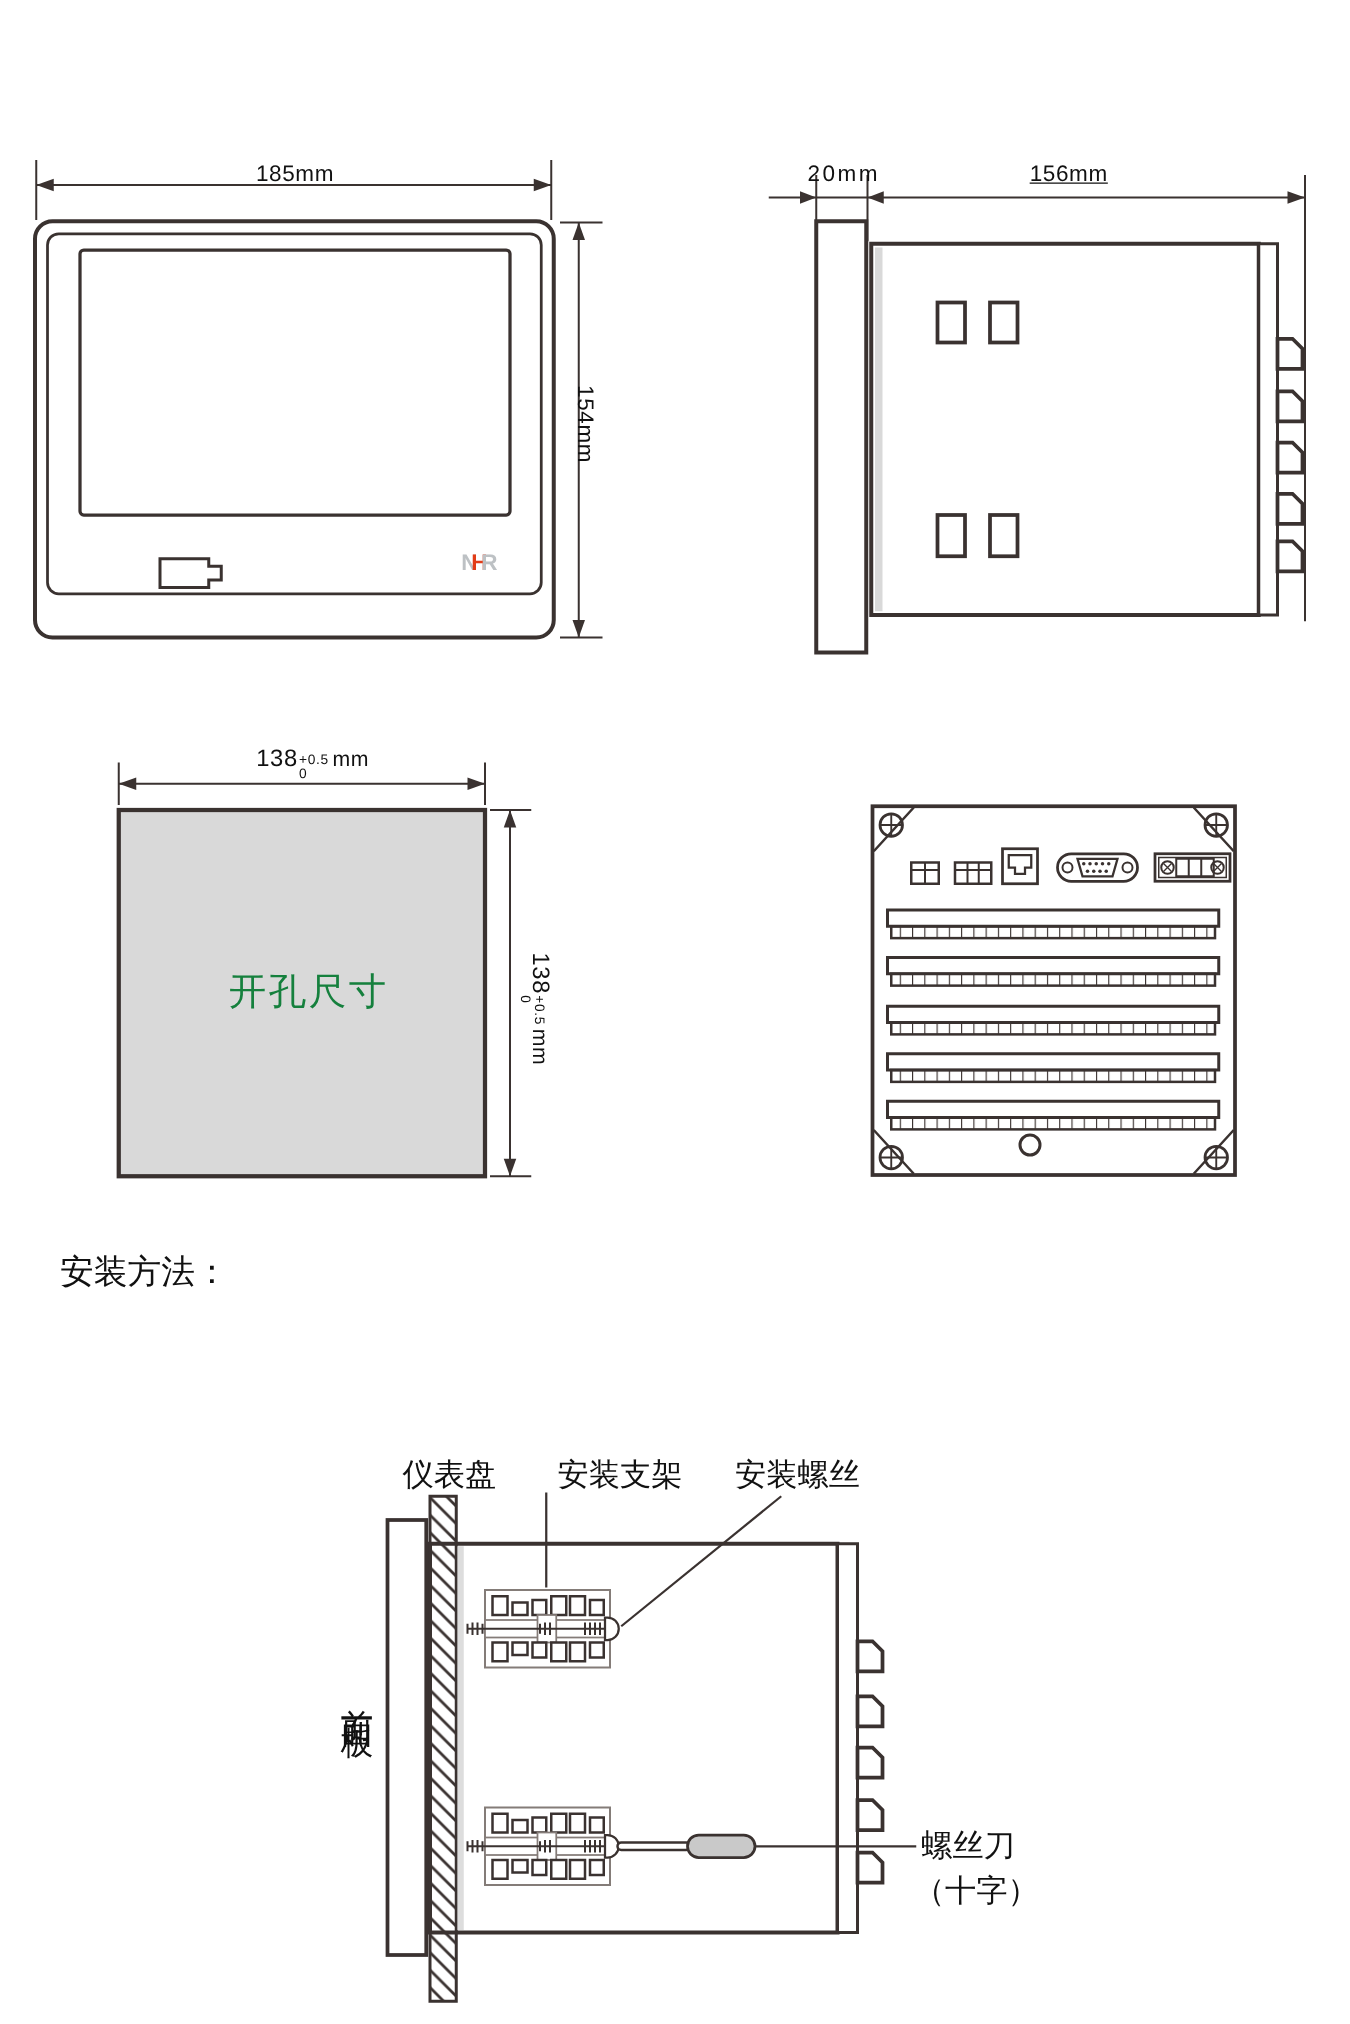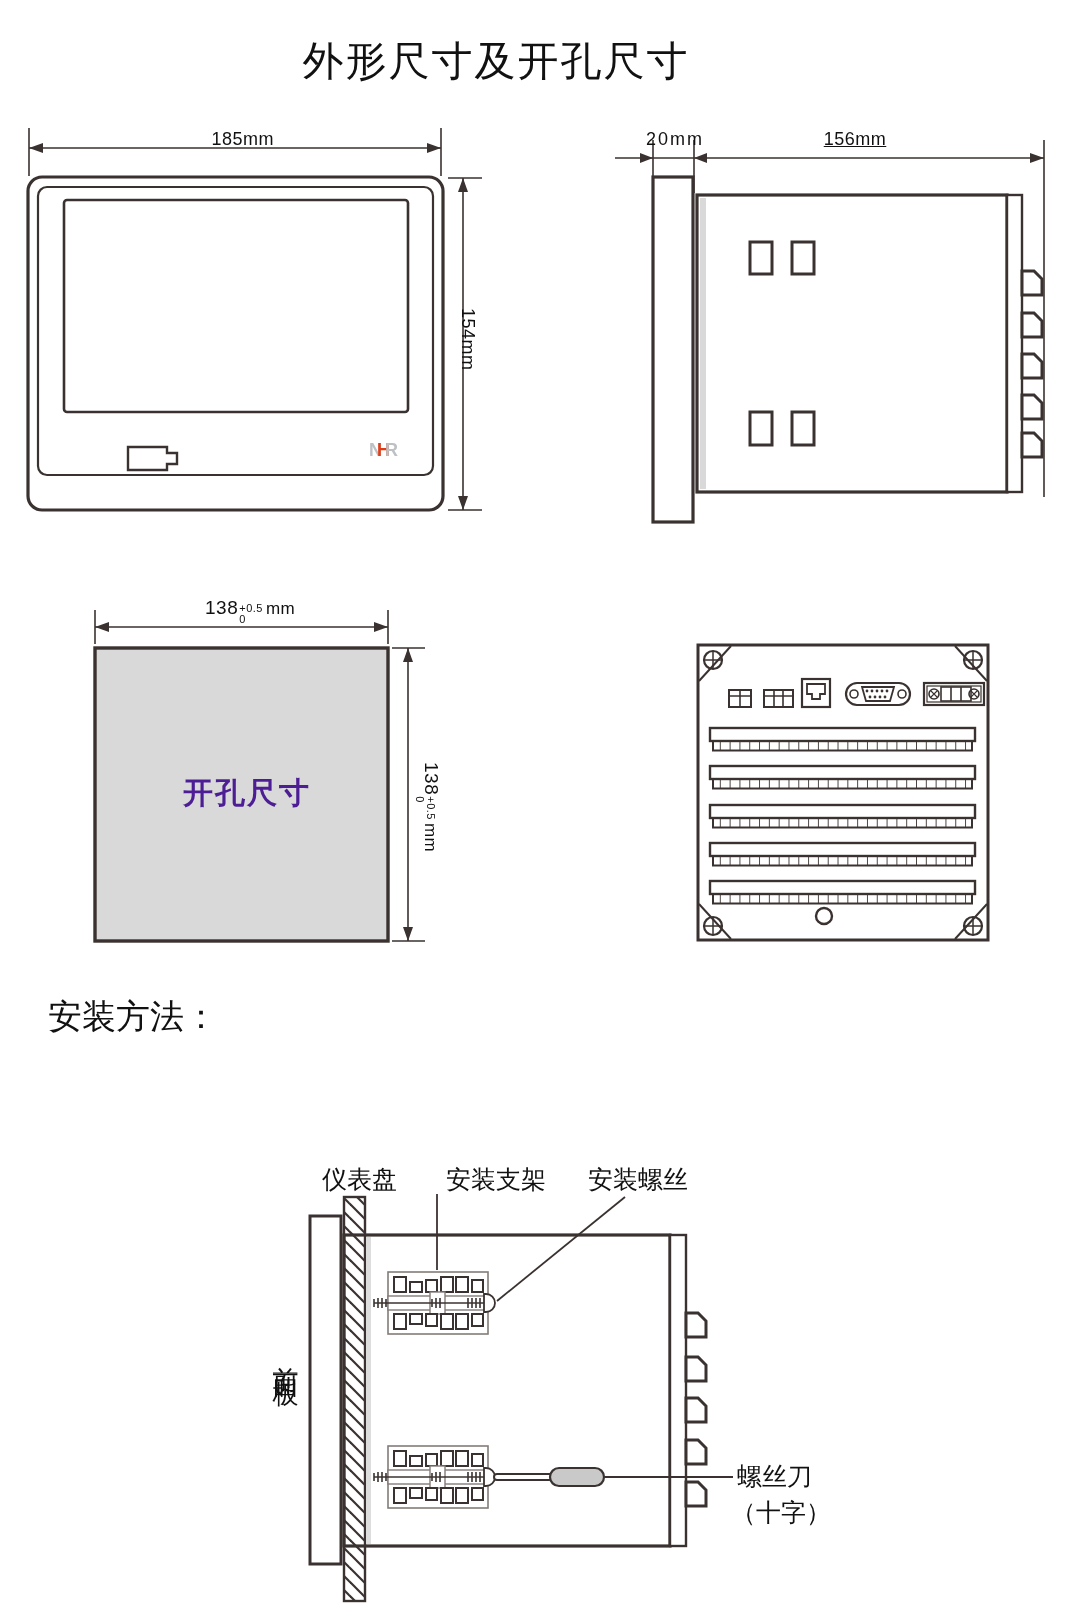--- a/index.html
+++ b/index.html
@@ -9,22 +9,22 @@
   svg{position:absolute;left:0;top:0;}
   .title{font-size:41px;letter-spacing:2px;color:#111;font-family:"Liberation Sans",sans-serif;}
   .dim{font-size:18px;color:#111;letter-spacing:0.5px;white-space:nowrap;}
   .dimnum{font-size:19px;}
   .unit{font-size:17px;}
   .tol{display:inline-flex;flex-direction:column;align-items:flex-start;vertical-align:2px;
        line-height:1;font-size:11px;margin:0 3px 0 1px;}
   .tol span{display:block;}
   .rot90{transform:rotate(90deg);transform-origin:0 0;white-space:nowrap;}
   .cn{font-family:"Liberation Serif","DejaVu Serif",serif;}
-  .cutout-label{font-size:30px;font-weight:bold;letter-spacing:2px;color:#4c1d95;}
-  .body-text{font-size:34px;line-height:42px;color:#111;white-space:nowrap;}
+  .cutout-label{font-size:30px;font-weight:normal;letter-spacing:2px;color:#15803d;}
+  .body-text{font-size:27px;line-height:42px;color:#111;white-space:nowrap;}
   .diag-label{font-size:25px;color:#111;white-space:nowrap;}
   .vtext{writing-mode:vertical-rl;letter-spacing:7px;font-size:26px;color:#111;}
   .logo{font-weight:bold;font-size:18px;letter-spacing:-5px;font-family:Liberation Sans, sans-serif;}
   .logo .g{color:#bdc1c4;}
   .logo .r{color:#e23c17;}
 </style>
 </head>
 <body>
 
 <div id="page">
@@ -216,23 +216,22 @@
         <rect x="494" y="1474" width="58" height="6" rx="3" fill="#fff" stroke="#3a3230" stroke-width="2"></rect>
         <rect x="550" y="1468" width="54" height="18" rx="9" fill="#c9c9c9" stroke="#3a3230" stroke-width="2.2"></rect>
       </g>
 
       <path d="M437,1194 V1270" stroke="#3a3230" stroke-width="1.8"></path>
       <path d="M625,1197 L497,1301" stroke="#3a3230" stroke-width="1.8"></path>
       <path d="M604,1477 H733" stroke="#3a3230" stroke-width="1.8"></path>
     </g>
   </svg>
 
-  <div class="abs title" style="left:0;top:34px;width:992px;text-align:center;">外形尺寸及开孔尺寸</div>
-
-  <div class="abs dim" style="left:198px;top:129px;width:76px;text-align:right;">185mm</div>
+
+  <div class="abs dim" style="left:198px;top:129px;width:76px;text-align:center;">185mm</div>
   <div class="abs dim rot90" style="left:478px;top:308px;">154mm</div>
   <div class="abs logo" style="left:369px;top:440px;">
     <span class="g">N</span><span class="r">H</span><span class="g">R</span>
   </div>
 
   <div class="abs dim" style="left:646px;top:129px;width:54px;text-align:right;letter-spacing:2px;">20mm</div>
   <div class="abs dim" style="left:820px;top:129px;width:70px;text-align:center;text-decoration:underline;">156mm</div>
 
   <div class="abs dim" style="left:205px;top:597px;">
     <span class="dimnum">138</span><span class="tol">

